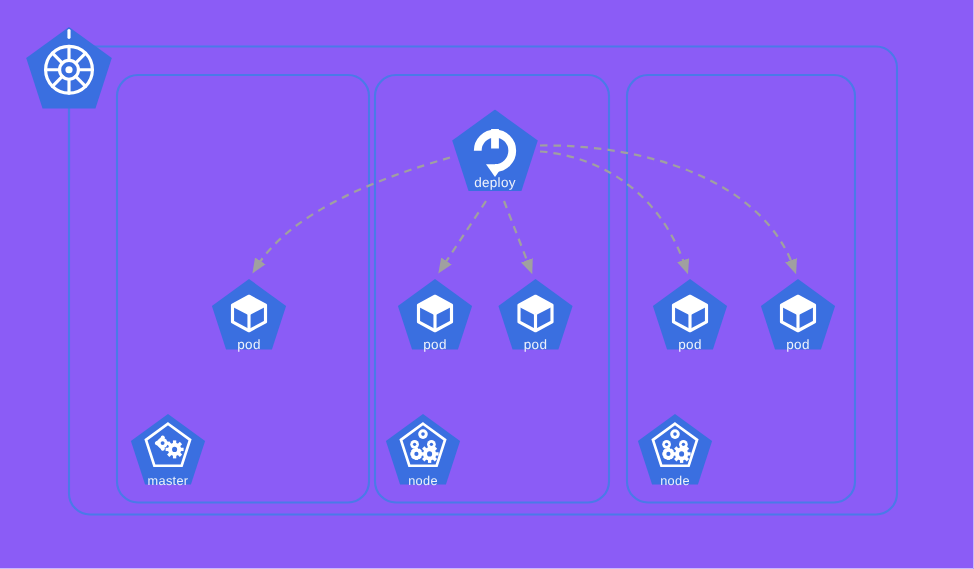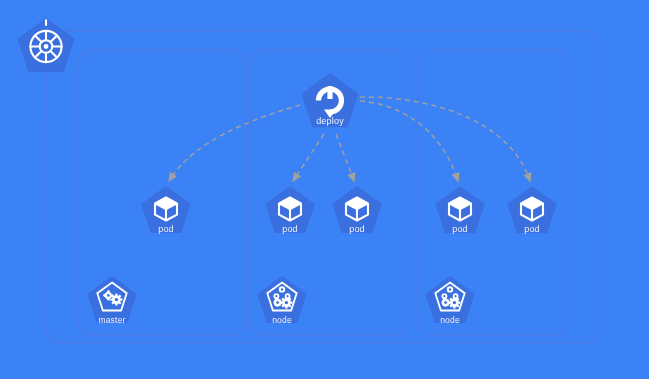--- a/index.html
+++ b/index.html
@@ -7,21 +7,21 @@
     padding: 0;
     background: #ffffff;
   }
   body {
     font-family: "Liberation Sans", sans-serif;
   }
   #canvas {
     position: relative;
     width: 649px;
     height: 379px;
-    background: #3b82f6;
+    background: #8b5cf6;
     overflow: hidden;
   }
   svg.layer {
     position: absolute;
     top: 0;
     left: 0;
     width: 649px;
     height: 379px;
   }
   .node-label {

